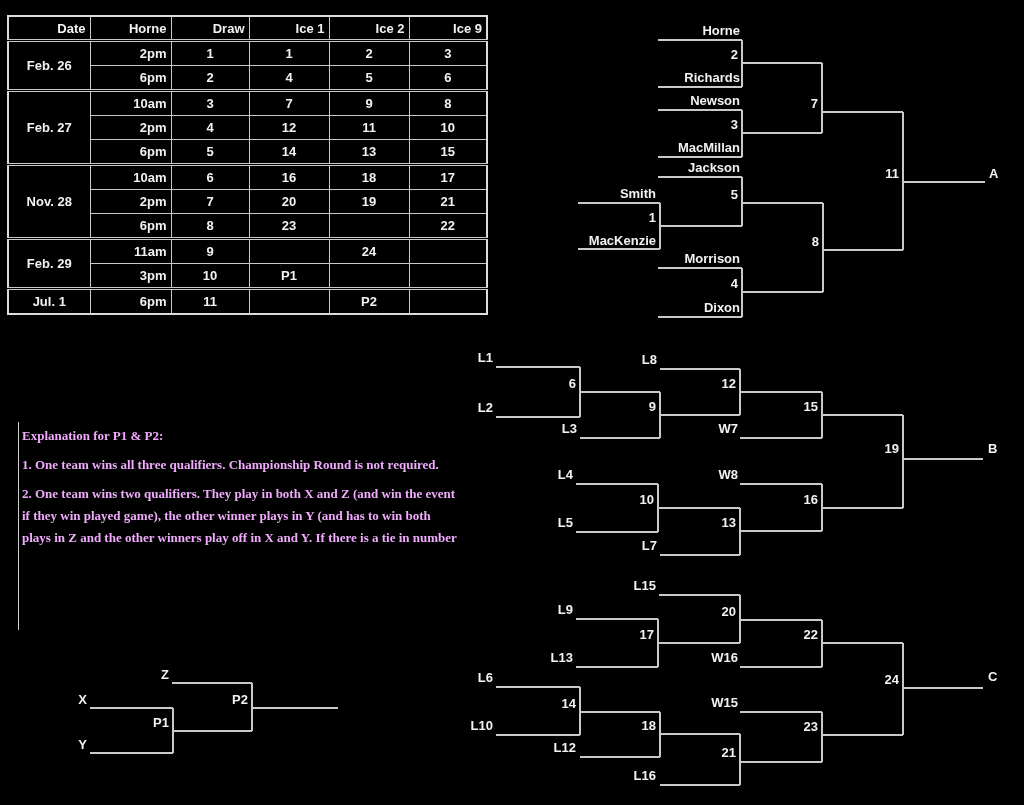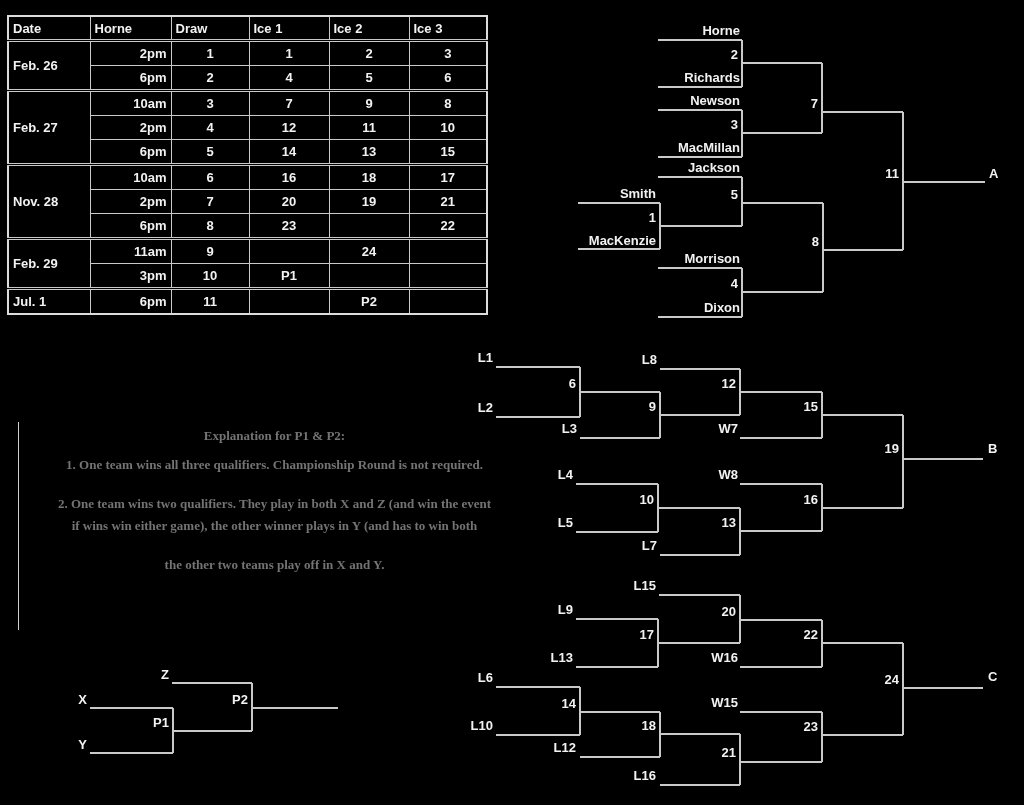--- a/index.html
+++ b/index.html
@@ -2,34 +2,34 @@
 <html><head>
 <meta charset="utf-8">
 <style>
   html,body{margin:0;padding:0;background:#000;}
   #canvas{position:relative;width:1024px;height:805px;background:#000;overflow:hidden;
           font-family:"Liberation Sans",sans-serif;color:#f2f2f2;}
   
   #sched{position:absolute;left:7px;top:15px;border-collapse:collapse;background:#000;
          font:bold 13px "Liberation Sans",sans-serif;color:#f2f2f2;border:2px solid #dcdcdc;}
   #sched th,#sched td{border:1px solid #c9c9c9;padding:0 4px;height:23px;white-space:nowrap;}
-  #sched th{height:22px;text-align:left;border-bottom:3px double #c9c9c9;margin-top:28px;}
+  #sched th{height:22px;text-align:right;border-bottom:3px double #c9c9c9;margin-top:28px;}
   #sched tr.gstart td{border-top:3px double #c9c9c9;}
-  #sched td.date{}
+  #sched td.date{text-align:center;}
   #sched td.num{text-align:center;}
   #sched td.time{text-align:right;}
   
   #brackets{position:absolute;left:0;top:0;}
   .bline{fill:none;stroke:#c9c9c9;stroke-width:1.5;}
   .blabel{font:bold 13px "Liberation Sans",sans-serif;fill:#f2f2f2;}
   
   #explain{position:absolute;left:22px;top:425px;width:505px;
-           font:bold 13px "Liberation Serif",serif;color:#737373;line-height:22px;text-align:center;}
+           font:bold 13px "Liberation Serif",serif;color:#f0abfc;line-height:22px;}
   #explain .para{margin:0 0 7px 0;}
-  #explain .para.tight{margin:17px;}
+  #explain .para.tight{margin:0;}
   #explain-border{position:absolute;left:18px;top:422px;width:1px;height:208px;background:#cfcfcf;}
 </style>
 </head>
 <body>
 
 <div id="canvas">
 
   <table id="sched">
     <colgroup>
       <col style="width:82px">
@@ -39,21 +39,21 @@
         <col style="width:80px">
         <col style="width:78px">
     </colgroup>
     <thead>
       <tr>
         <th>Date</th>
         <th>Horne</th>
         <th>Draw</th>
         <th>Ice 1</th>
         <th>Ice 2</th>
-        <th>Ice 3</th>
+        <th>Ice 9</th>
       </tr>
     </thead>
     <tbody>
       <tr class="gstart">
         <td class="date" rowspan="2">Feb. 26</td>
         <td class="time">2pm</td>
         <td class="num">1</td>
         <td class="num">1</td>
         <td class="num">2</td>
         <td class="num">3</td>
@@ -234,20 +234,20 @@
     <text class="blabel" text-anchor="end" x="169" y="727">P1</text>
     <text class="blabel" text-anchor="end" x="248" y="704">P2</text>
   </svg>
 
   <div id="explain-border"></div>
   <div id="explain">
     <div class="para">Explanation for P1 &amp; P2:</div>
     <div class="para">1. One team wins all three qualifiers. Championship Round is not required.</div>
     <div class="para tight">
       <div>2. One team wins two qualifiers. They play in both X and Z (and win the event</div>
-      <div>if wins win either game), the other winner plays in Y (and has to win both</div>
+      <div>if they win played game), the other winner plays in Y (and has to win both</div>
     </div>
     <div class="para tight">
-      <div>the other two teams play off in X and Y.</div>
+      <div>plays in Z and the other winners play off in X and Y. If there is a tie in number</div>
     </div>
   </div>
 
 </div>
 
 </body></html>

